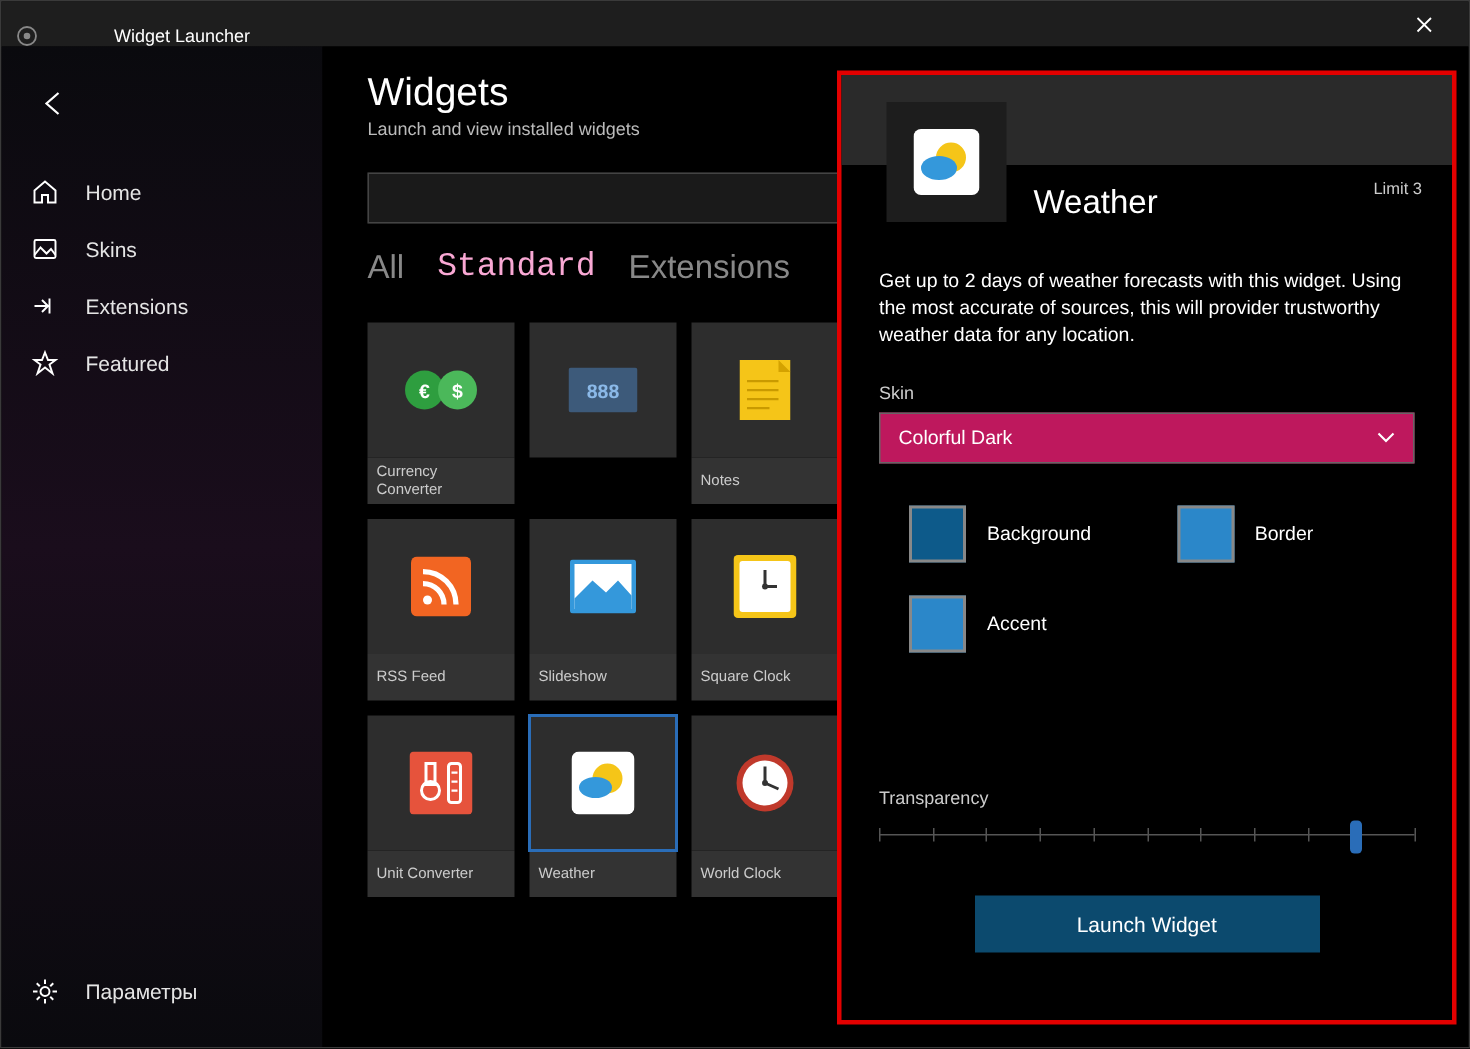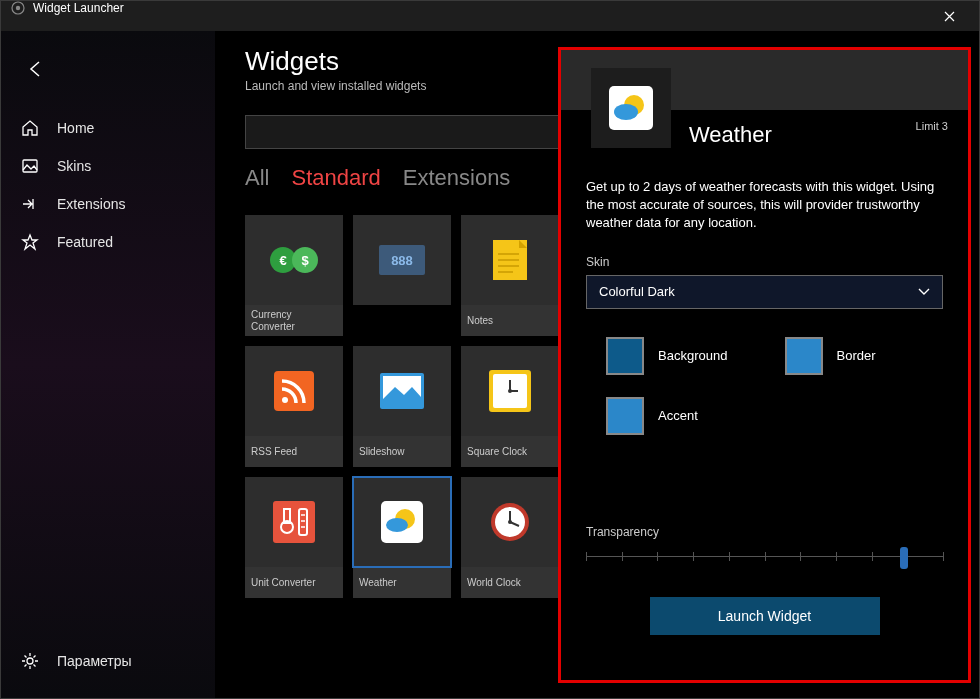--- a/index.html
+++ b/index.html
@@ -1,49 +1,49 @@
 <!DOCTYPE html>
 <html><head>
 <meta charset="utf-8">
 <style>
 * { margin: 0; padding: 0; box-sizing: border-box; font-family: "Segoe UI", Arial, sans-serif; }
 body { width: 980px; height: 699px; background: #000; overflow: hidden; position: relative; }
-.titlebar { height: 30px; background: #1e1e1e; display: flex; align-items: flex-start; padding: 0 10px; color: #fff; font-size: 12px; }
+.titlebar { height: 30px; background: #1e1e1e; display: flex; align-items: flex-end; padding: 0 10px; color: #fff; font-size: 12px; gap: 43px; }
 .titlebar-icon { width: 14px; height: 14px; margin-right: 8px; display: flex; align-items: center; justify-content: center; }
 .titlebar-close { margin-left: auto; width: 40px; height: 30px; display: flex; align-items: center; justify-content: center; cursor: pointer; }
 .main-area { display: flex; height: calc(100% - 30px); position: relative; }
 .sidebar { width: 214px; background: linear-gradient(180deg, #0a0a0e 0%, #1a0d1c 50%, #0a0a0e 100%); padding: 18px 0; display: flex; flex-direction: column; }
 .back-btn { width: 40px; height: 40px; display: flex; align-items: center; justify-content: center; margin-left: 15px; margin-bottom: 20px; cursor: pointer; }
 .nav-item { display: flex; align-items: center; padding: 10px 20px; color: #e5e5e5; font-size: 14px; cursor: pointer; gap: 18px; }
 .nav-icon { width: 18px; height: 18px; display: flex; align-items: center; justify-content: center; flex-shrink: 0; }
 .sidebar-bottom { margin-top: auto; }
 .content { flex: 1; background: #000; padding: 15px 30px; overflow: hidden; position: relative; }
 .page-title { color: #fff; font-size: 26px; font-weight: 400; }
 .page-subtitle { color: #bbb; font-size: 12px; margin-top: 2px; }
 .pro-btn { position: absolute; top: 26px; left: 470px; background: #d12a2a; color: #fff; padding: 8px 14px; font-size: 12px; cursor: pointer; }
 .searchbox { width: 500px; height: 34px; background: #1a1a1a; border: 1px solid #444; margin-top: 22px; display: flex; align-items: center; padding: 0 10px; cursor: text; }
 .searchbox-icon { margin-left: auto; }
 .tabs { display: flex; gap: 22px; margin-top: 16px; color: #888; font-size: 22px; }
 .tab { cursor: pointer; padding-bottom: 2px; }
-.tab.active { color: #ef4444; }
+.tab.active { color: #f9a8d4; font-family: Liberation Mono, monospace; }
 .grid { display: grid; grid-template-columns: repeat(3, 98px); gap: 10px 10px; margin-top: 22px; }
 .card { width: 98px; cursor: pointer; }
 .card-img { width: 98px; height: 90px; background: #2d2d2d; display: flex; align-items: center; justify-content: center; }
 .card-label { background: #333; color: #ccc; font-size: 10px; padding: 5px 6px; line-height: 1.15; height: 31px; display: flex; align-items: center; }
 .card.selected .card-img { outline: 2px solid #2a6db8; outline-offset: -1px; }
 .panel { position: absolute; top: 46px; right: 8px; width: 413px; height: 636px; border: 3px solid #e30000; background: #000; }
 .panel-header { height: 60px; background: #2a2a2a; position: relative; }
 .panel-icon-box { position: absolute; top: 18px; left: 30px; width: 80px; height: 80px; background: #1d1d1d; display: flex; align-items: center; justify-content: center; }
 .panel-widget-icon { width: 44px; height: 44px; }
 .panel-title { position: absolute; top: 72px; left: 128px; color: #fff; font-size: 22px; }
 .panel-limit { position: absolute; top: 70px; right: 20px; color: #ccc; font-size: 11px; }
 .panel-body { padding: 68px 25px 0 25px; color: #fff; }
 .panel-desc { font-size: 13px; line-height: 1.4; margin-bottom: 22px; }
 .panel-label { font-size: 12px; color: #ccc; margin-bottom: 6px; }
-.skin-select { width: 100%; height: 34px; border: 1px solid #666; background: #0f172a; color: #fff; display: flex; align-items: center; padding: 0 12px; font-size: 13px; cursor: pointer; }
+.skin-select { width: 100%; height: 34px; border: 1px solid #666; background: #be185d; color: #fff; display: flex; align-items: center; padding: 0 12px; font-size: 13px; cursor: pointer; }
 .skin-select-arrow { margin-left: auto; }
 .color-grid { display: grid; grid-template-columns: 1fr 1fr; gap: 22px 20px; margin-top: 28px; margin-left: 20px; }
 .color-item { display: flex; align-items: center; gap: 14px; }
 .swatch { width: 38px; height: 38px; border: 2px solid #888; cursor: pointer; }
 .color-name { font-size: 13px; color: #fff; }
 .transp-section { margin-top: 90px; }
 .slider-track { position: relative; height: 20px; margin-top: 8px; }
 .slider-line { position: absolute; top: 9px; left: 0; right: 0; height: 1px; background: #555; }
 .slider-tick { position: absolute; top: 5px; width: 1px; height: 9px; background: #555; }
 .slider-thumb { position: absolute; top: 0; left: 88%; width: 8px; height: 22px; background: #2a6db8; border-radius: 3px; cursor: pointer; }

